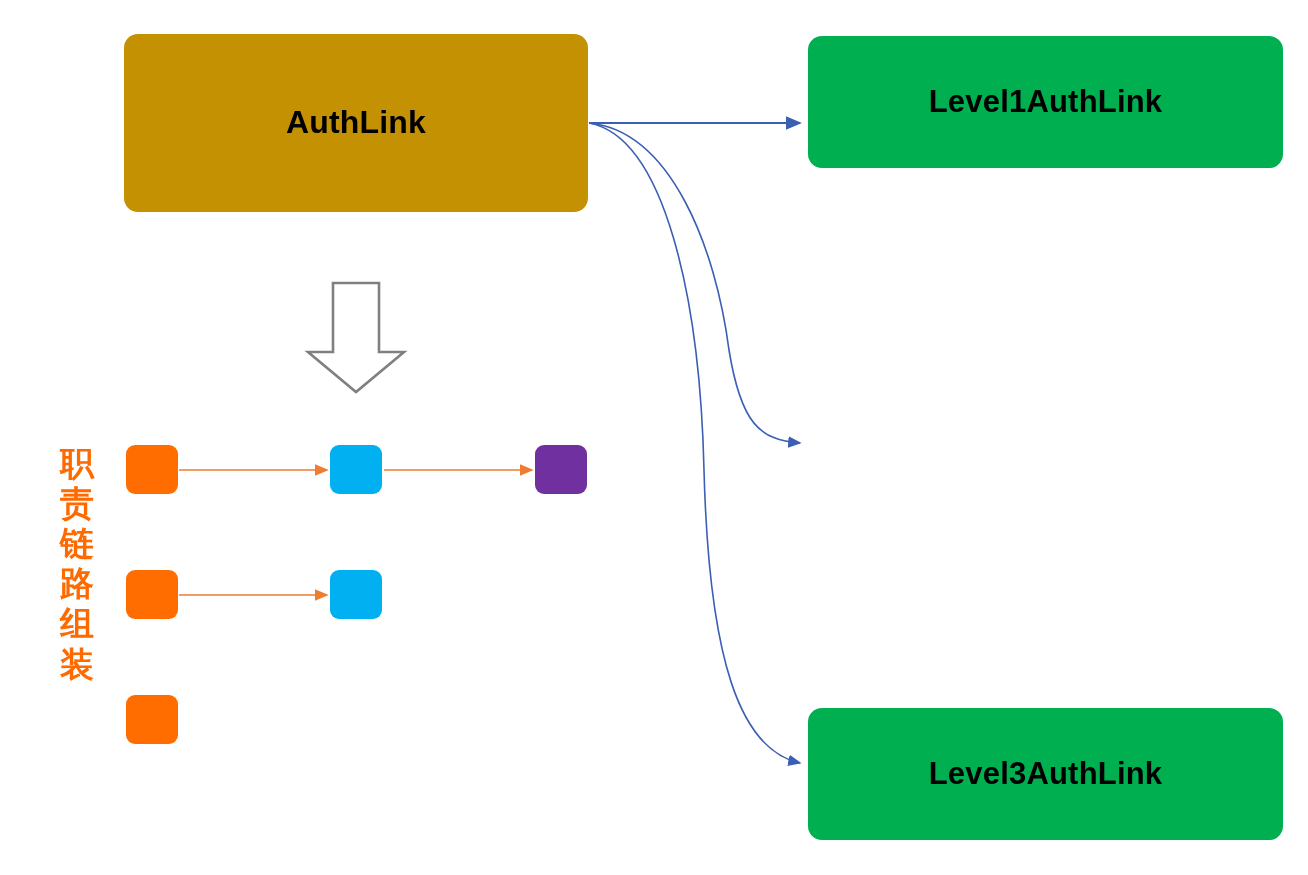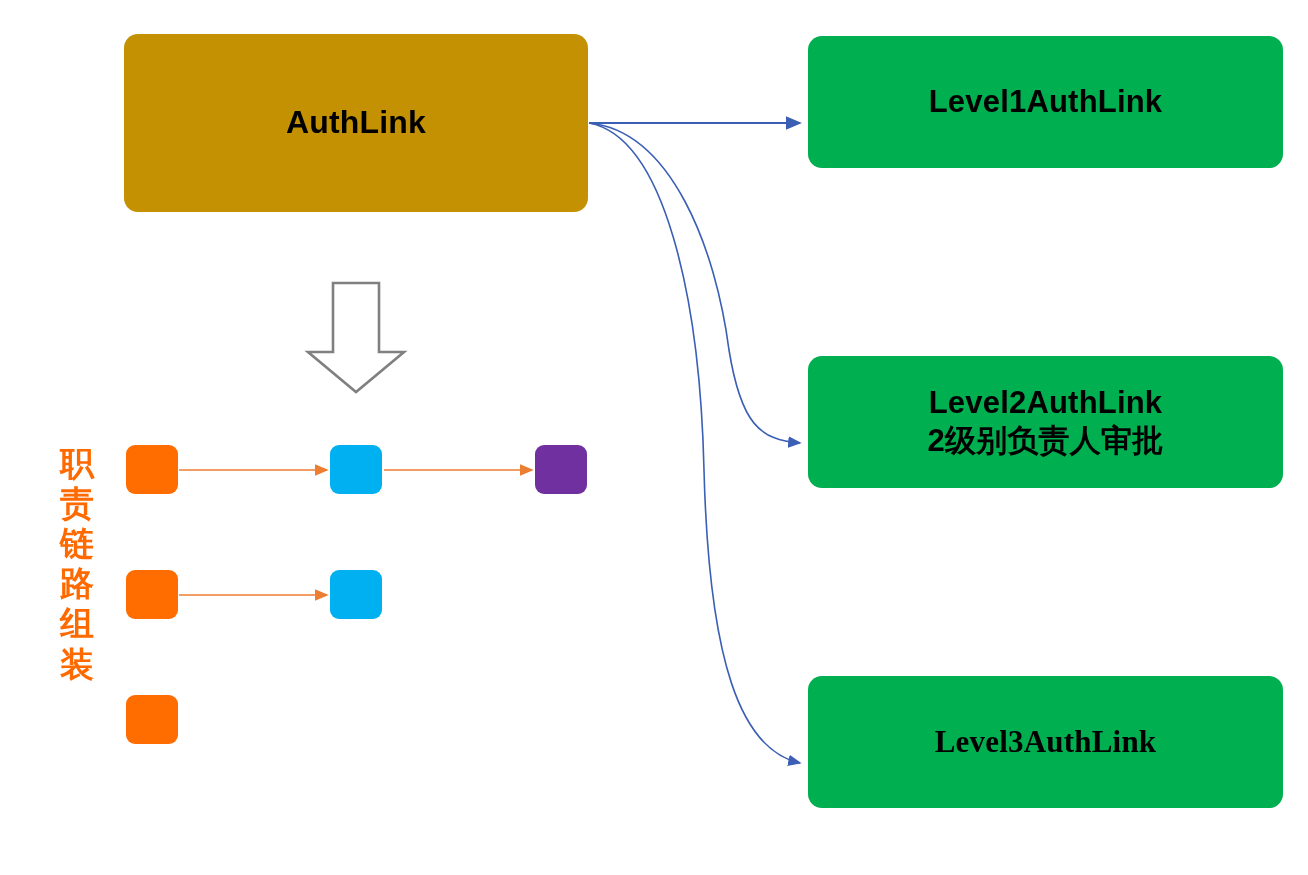--- a/index.html
+++ b/index.html
@@ -55,21 +55,21 @@
   
   .node-green {
     width: 475px;
     height: 132px;
     background: #00af50;
     font-size: 31px;
     left: 808px;
   }
   #node-level1 { top: 36px; }
   #node-level2 { top: 356px; }
-  #node-level3 { top: 676px; font-family: Liberation Serif, serif; }
+  #node-level3 { top: 708px; }
 
   
   #chain-caption {
     position: absolute;
     left: 54px;
     top: 443px;
     width: 46px;
     color: #ff6a00;
     font-size: 34px;
     font-weight: bold;
@@ -129,24 +129,20 @@
   </svg>
 
   <div class="node" id="node-authlink">
     <span class="ln">AuthLink</span>
   </div>
 
   <div class="node node-green" id="node-level1">
     <span class="ln">Level1AuthLink</span>
   </div>
 
-  <div class="node node-green" id="node-level2">
-    <span class="ln">Level2AuthLink</span>
-    <span class="ln">2级别负责人审批</span>
-  </div>
 
   <div class="node node-green" id="node-level3">
     <span class="ln">Level3AuthLink</span>
   </div>
 
   <div id="chain-caption">
     <span class="cch">职</span>
     <span class="cch">责</span>
     <span class="cch">链</span>
     <span class="cch">路</span>

